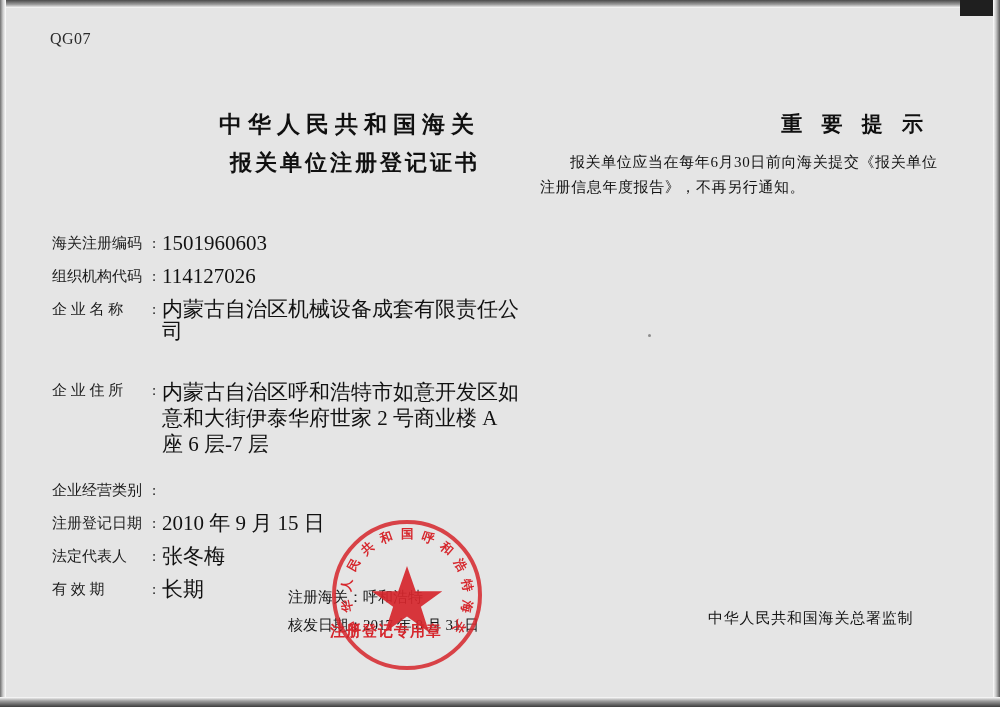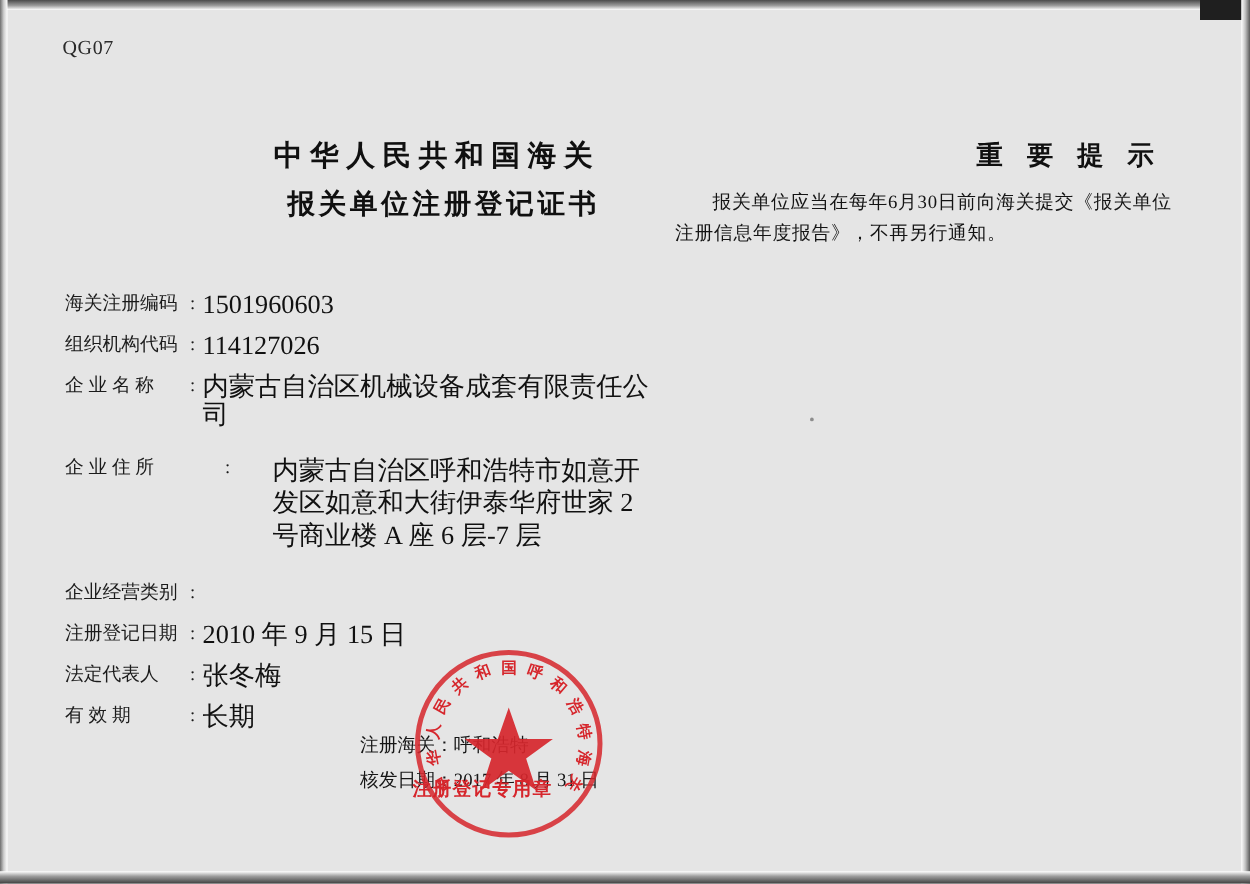--- a/index.html
+++ b/index.html
@@ -80,21 +80,21 @@
     position: absolute;
     left: 52px;
     top: 232px;
     width: 470px;
   }
   .field-row {
     display: flex;
     align-items: flex-start;
     margin-bottom: 11px;
   }
-  .field-row.gap-big { margin-top: 21px; gap: 28px; }
+  .field-row.gap-big { margin-top: 37px; }
   .field-row.gap-mid { margin-top: 22px; }
 
   .field-label {
     width: 100px;
     flex: 0 0 100px;
     font-size: 15px;
     color: #1b1b1b;
     line-height: 22px;
     white-space: nowrap;
   }
@@ -279,20 +279,21 @@
 
   <div class="notice-title">重 要 提 示</div>
   <div class="notice-body">报关单位应当在每年6月30日前向海关提交《报关单位注册信息年度报告》，不再另行通知。</div>
   <div class="speck"></div>
 
   <div class="issuer-block">
     <div class="issuer-line">注册海关：呼和浩特</div>
     <div class="issuer-line">核发日期：2017 年 8 月 31 日</div>
   </div>
 
+  <div class="supervisor">中华人民共和国海关总署监制</div>
 
   <div class="seal">
     <svg width="154" height="154" viewBox="0 0 154 154" aria-hidden="true">
       <circle cx="77" cy="77" r="73" fill="none" stroke="#d6262c" stroke-width="4" opacity="0.85"></circle>
       <polygon points="77,48 85.8,73.2 112.3,73.2 90.9,88.8 99.1,114.3 77,98.5 54.9,114.3 63.1,88.8 41.7,73.2 68.2,73.2" fill="#d6262c" opacity="0.92"></polygon>
     </svg>
     <div class="seal-text" id="seal-arc">
         <span class="seal-arc-char" style="transform: rotate(-121deg) translate(-6px, -69px) rotate(0deg);">中</span>
         <span class="seal-arc-char" style="transform: rotate(-100.833deg) translate(-6px, -69px) rotate(0deg);">华</span>
         <span class="seal-arc-char" style="transform: rotate(-80.6667deg) translate(-6px, -69px) rotate(0deg);">人</span>

